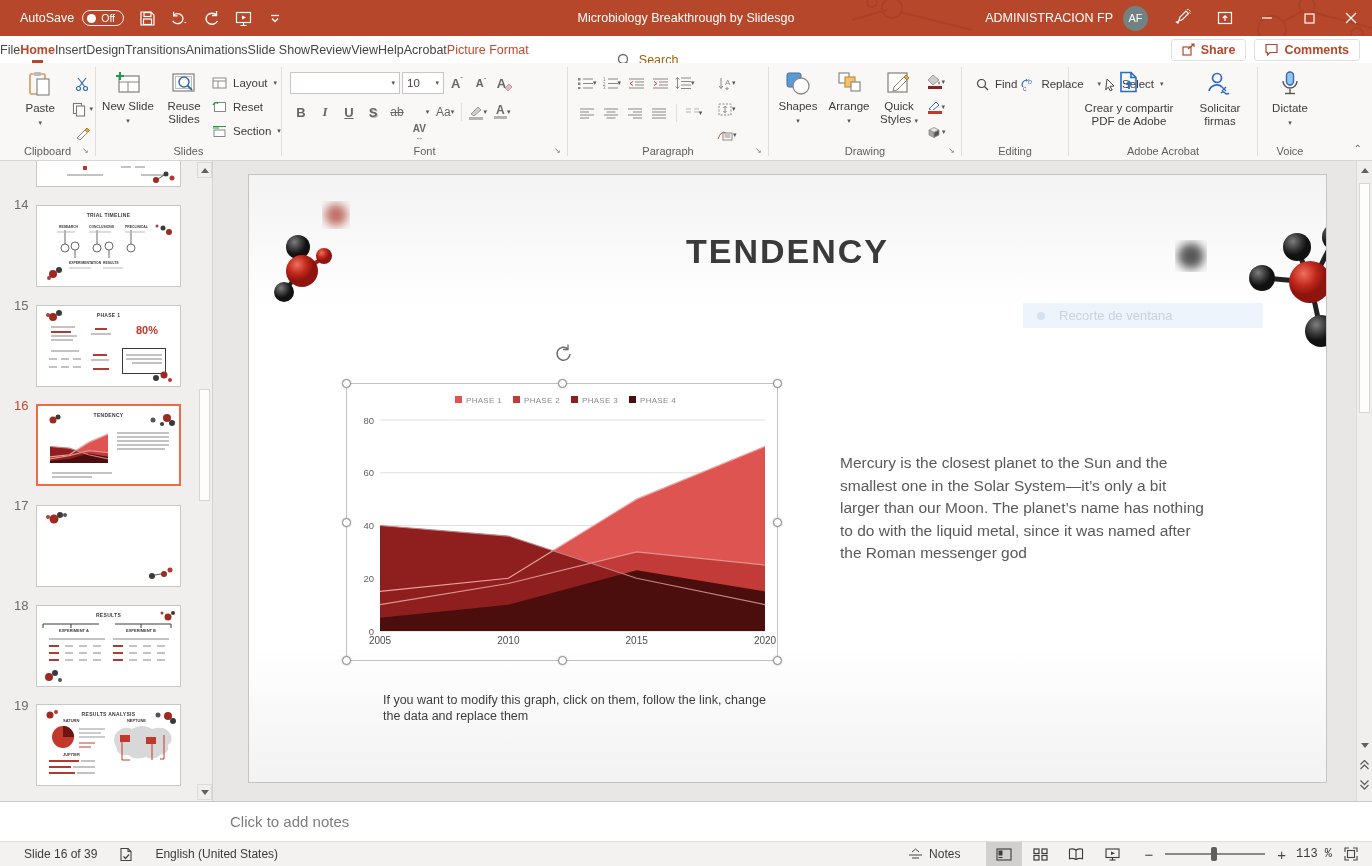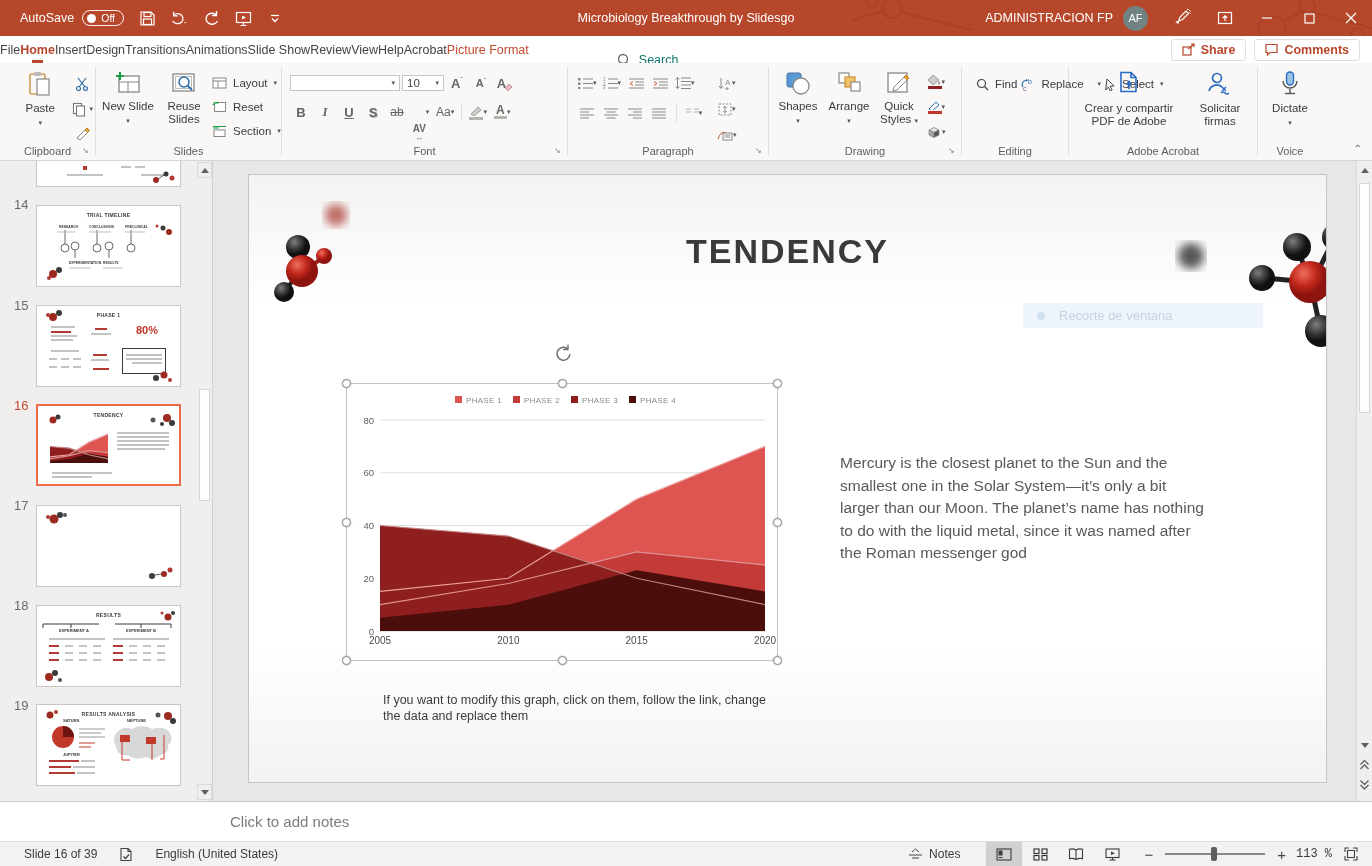--- a/index.html
+++ b/index.html
@@ -20,36 +20,36 @@
   .tb-user { font-size:12.5px; margin-right:10px; }
   .avatar { width:25px; height:25px; border-radius:50%; background:#718283; color:#fff; font-size:11px; display:flex; align-items:center; justify-content:center; margin-right:14px; }
   .tb-btn { width:42px; height:36px; display:flex; align-items:center; justify-content:center; }
 
   
   .tabrow { position:absolute; left:0; top:36px; width:1372px; height:27px; background:#fff; display:flex; align-items:center; font-size:12.5px; color:#444; }
   .tab { padding:0 0; height:27px; display:flex; align-items:center; position:relative; cursor:default; }
   .tab.active { color:#b7472a; font-weight:bold; }
   .tab.active::after { content:""; position:absolute; left:12px; right:12px; bottom:0; height:3px; background:#b7472a; }
   .tab.contextual { color:#c24a2e; }
-  .tab-search { display:flex; gap:8px; margin-left:88px; color:#0f766e;margin-top:21px; }
+  .tab-search { display:flex; gap:8px; margin-left:88px; color:#a16207;margin-top:21px; }
   .tabrow-right { margin-left:auto; display:flex; align-items:center; gap:8px; padding-right:12px; }
   .pill-btn { display:flex; align-items:center; gap:6px; border:1px solid #e1dfdd; background:#fff; border-radius:3px; padding:3px 10px; color:#b7472a; font-size:12.5px; font-weight:bold; }
 
   
   .ribbon { position:absolute; left:0; top:63px; width:1372px; height:98px; background:#f9f8f7; border-bottom:1px solid #d8d6d4; display:flex; }
   .rgroup { position:relative; height:97px; flex:none; }
   .glabel { position:absolute; bottom:3px; left:0; right:0; text-align:center; font-size:11px; color:#605e5c; }
   .launcher { position:absolute; bottom:4px; right:4px; width:10px; height:10px; color:#7a7a7a; font-size:8px; line-height:9px; border-left:1px solid transparent; }
   .gsep { width:1px; background:#e1dfdd; margin:4px 0; flex:none; }
   .bigbtn { display:flex; flex-direction:column; align-items:center; justify-content:flex-start; padding-top:8px; width:56px; height:78px; font-size:11.5px; color:#3b3b3b; text-align:center; line-height:13px; }
   .bigbtn .bicon { margin-bottom:5px; }
   .chev { font-size:7px; color:#555; }
   .smallrow { display:flex; align-items:center; gap:2px; }
   .smbtn { height:22px; min-width:22px; display:flex; align-items:center; justify-content:center; font-size:12.5px; color:#5c5a58; padding:0 2px; }
-  .combo { height:16px; border:1px solid #c8c6c4; background:#fff; display:flex; align-items:center; justify-content:space-between; padding:5px 4px; font-size:11.5px; color:#444; }
+  .combo { height:22px; border:1px solid #c8c6c4; background:#fff; display:flex; align-items:center; justify-content:space-between; padding:5px 4px; font-size:11.5px; color:#444; }
   .menu-item { display:flex; align-items:center; gap:6px; font-size:11.5px; color:#3b3b3b; height:22px; }
   .letter-ic { font-size:13px; color:#666; font-weight:bold; }
 
   
   .workspace { position:absolute; left:0; top:161px; width:1372px; height:640px; background:#e8e7e6; }
   .thumbpanel { position:absolute; left:0; top:0; width:213px; height:640px; background:#f0efee; border-right:1px solid #d4d2d0; overflow:hidden; }
   .thumb-num { position:absolute; left:14px; font-size:13px; color:#6b6b6b; }
   .thumb-num.sel { color:#c24a2e; }
   .thumb { position:absolute; left:36px; width:145px; height:82px; background:#fff; border:1px solid #c9c7c5; overflow:hidden; }
   .thumb.sel { border:2.5px solid #ed6c47; }

